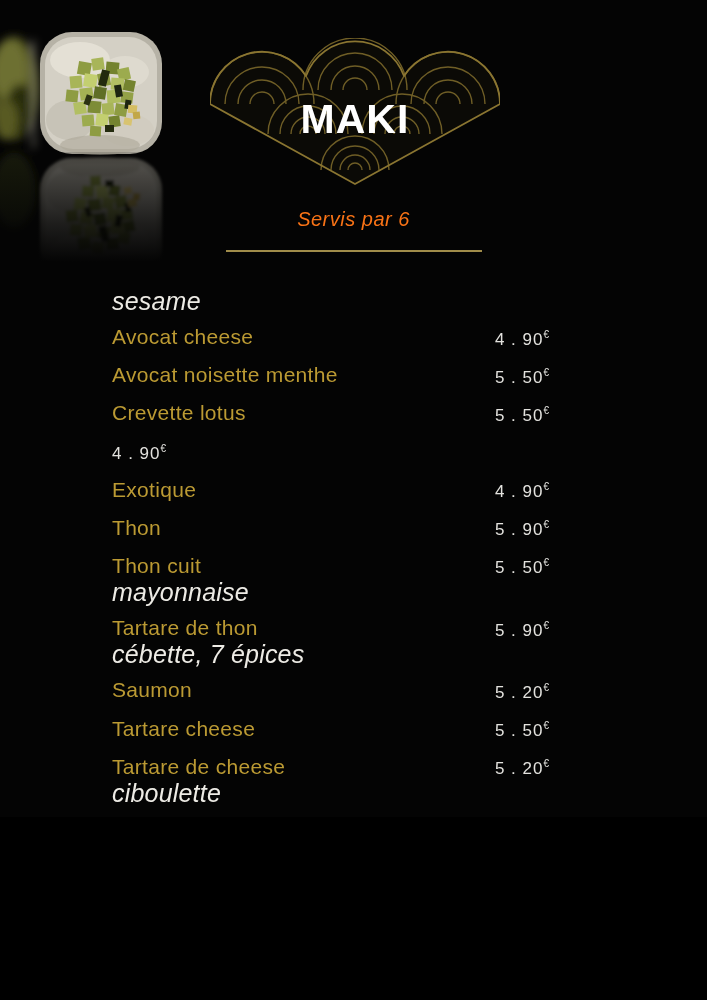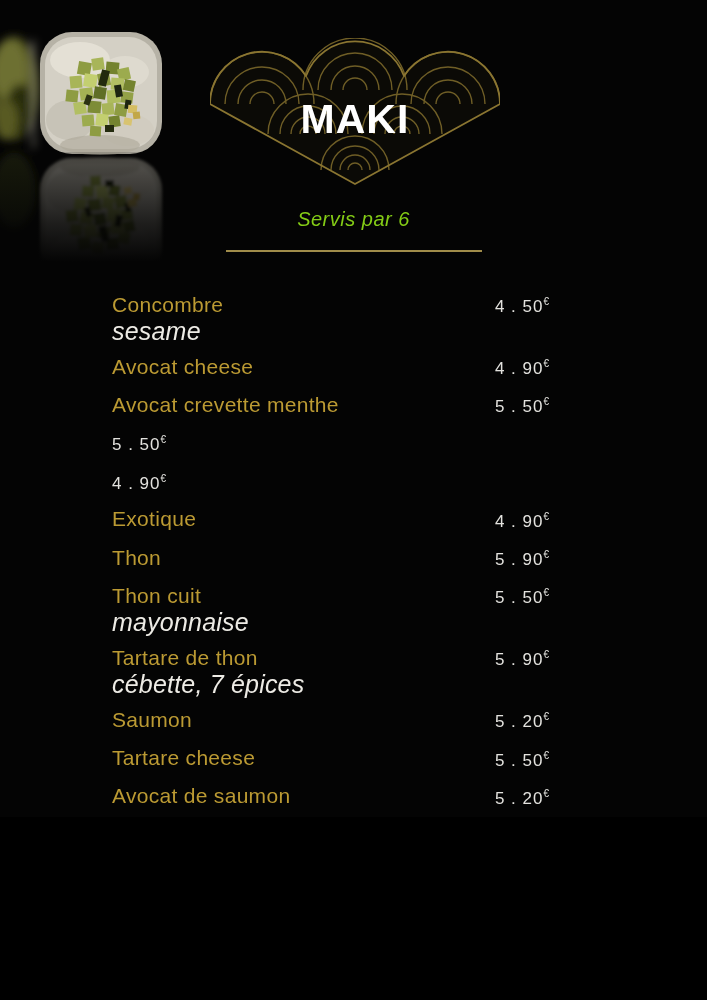--- a/index.html
+++ b/index.html
@@ -28,21 +28,21 @@
     position:absolute;left:0;right:0;top:58px;margin:0;
     text-align:center;
     font-size:41px;font-weight:800;letter-spacing:1px;
     color:#ffffff;
   }
   .subtitle{
     position:absolute;left:0;right:0;top:208px;
     text-align:center;
     font-style:italic;
     font-size:20px;letter-spacing:.5px;
-    color:#84cc16;
+    color:#f97316;
   }
   .divider{
     position:absolute;left:226px;top:250px;
     width:256px;height:2px;
     background:var(--accent);
   }
   
   .menu{position:absolute;left:112px;top:289px;width:437px;}
   .menu-item{margin-bottom:8.5px;}
   .item-head{
@@ -184,40 +184,37 @@
     </svg>
     <h1 class="page-title">MAKI</h1>
   </div>
 
   <div class="subtitle">Servis par 6</div>
 
   <div class="divider"></div>
 
   <div class="menu">
       <div class="menu-item">
-        <div class="item-head">
-          <span class="item-name">Concombre</span>
-          <span class="item-price">4 . 50<sup>€</sup></span>
-        </div>
         <div class="item-desc">sesame</div>
       </div>
       <div class="menu-item">
         <div class="item-head">
           <span class="item-name">Avocat cheese</span>
           <span class="item-price">4 . 90<sup>€</sup></span>
         </div>
       </div>
       <div class="menu-item">
         <div class="item-head">
-          <span class="item-name">Avocat crevette menthe</span>
-          <span class="item-price">5 . 50<sup>€</sup></span>
-        </div>
-      </div>
-      <div class="menu-item">
-        <div class="item-head">
+          <span class="item-name">Avocat noisette menthe</span>
+          <span class="item-price">5 . 50<sup>€</sup></span>
+        </div>
+      </div>
+      <div class="menu-item">
+        <div class="item-head">
+          <span class="item-name">Crevette lotus</span>
           <span class="item-price">5 . 50<sup>€</sup></span>
         </div>
       </div>
       <div class="menu-item">
         <div class="item-head">
           <span class="item-price">4 . 90<sup>€</sup></span>
         </div>
       </div>
       <div class="menu-item">
         <div class="item-head">
@@ -252,19 +249,20 @@
         </div>
       </div>
       <div class="menu-item">
         <div class="item-head">
           <span class="item-name">Tartare cheese</span>
           <span class="item-price">5 . 50<sup>€</sup></span>
         </div>
       </div>
       <div class="menu-item">
         <div class="item-head">
-          <span class="item-name">Avocat de saumon</span>
+          <span class="item-name">Tartare de cheese</span>
           <span class="item-price">5 . 20<sup>€</sup></span>
         </div>
+        <div class="item-desc">ciboulette</div>
       </div>
     </div>
 
 </div>
 
 </body></html>

